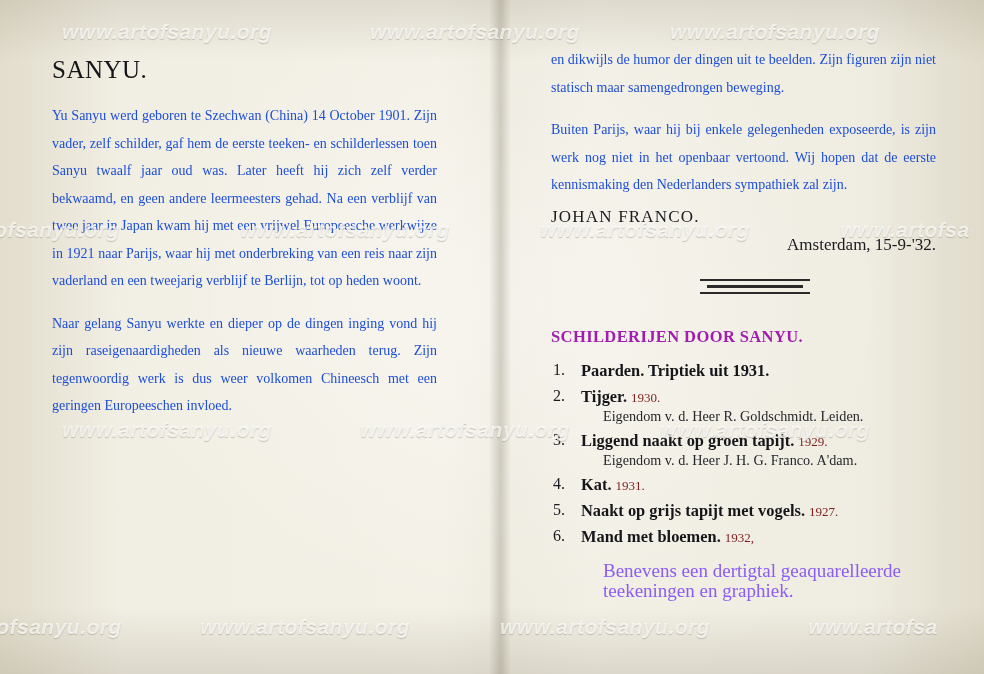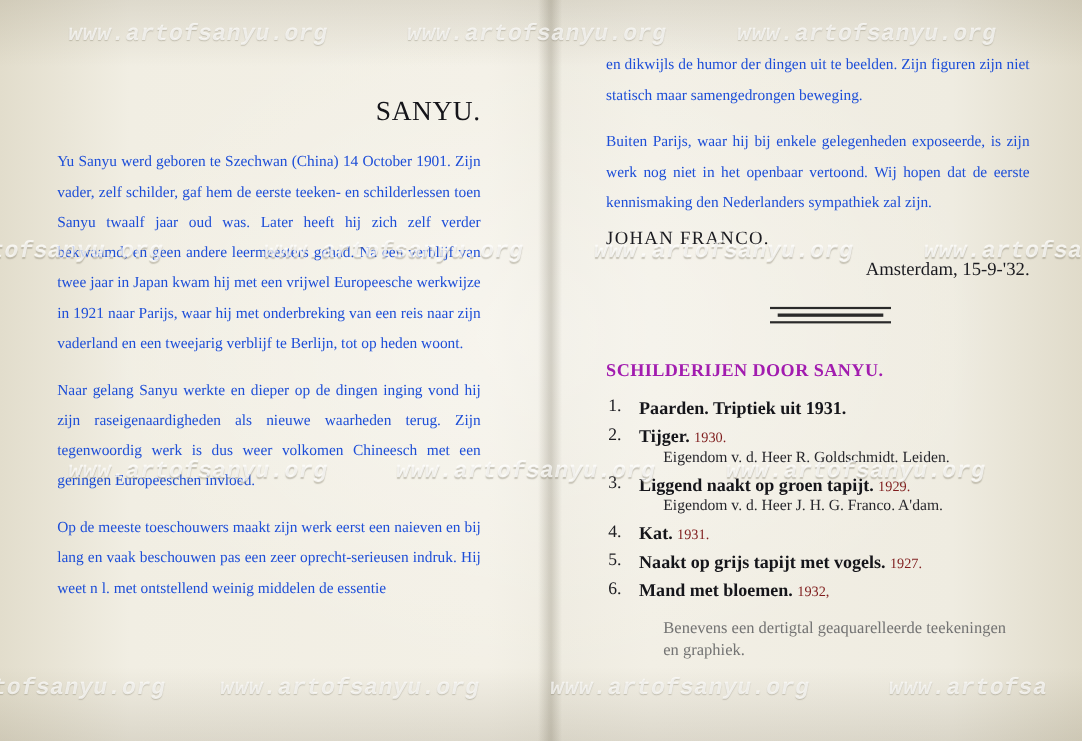--- a/index.html
+++ b/index.html
@@ -53,24 +53,23 @@
     width: 385px;
   }
   .col-right {
     left: 551px;
     width: 385px;
   }
 
   .title {
     font-size: 25px;
     letter-spacing: 0.5px;
-    margin: 88px 0 18px 0;
+    margin: 56px 0 18px 0;
     font-weight: normal;
     color: #15151a;
-    text-align: right;
   }
 
   p.body {
     font-size: 14px;
     line-height: 27.5px;
     margin: 0 0 0 0;
     text-align: justify;
     color: #1d4ed8;
     text-justify: inter-word;
   }
@@ -147,30 +146,30 @@
   }
   .owner {
     display: block;
     font-size: 14.2px;
     margin-left: 22px;
     margin-top: 1px;
     color: #26262b;
   }
   .note {
     margin: 14px 0 0 52px;
-    font-size: 15px;
+    font-size: 19px;
     line-height: 20px;
-    color: #737373;
+    color: #8b5cf6;
     width: 318px;
   }
 
   
   .wm {
     position: absolute;
-    font-family: Liberation Mono, monospace;
+    font-family: Liberation Sans, sans-serif;
     font-weight: bold;
     font-style: italic;
     color: rgba(255,255,255,0.72);
     text-shadow: 0 1px 1px rgba(120,115,95,0.35);
     white-space: nowrap;
     pointer-events: none;
     letter-spacing: 0.5px;
   }
   .wm-row1 { top: 20px; font-size: 21px; }
   .wm-row2 { top: 218px; font-size: 21px; }
@@ -181,21 +180,20 @@
 <body>
 
 <div class="page">
   <div class="paper-bg"></div>
   <div class="gutter"></div>
 
   <div class="col col-left">
     <h1 class="title">SANYU.</h1>
     <p class="body">Yu Sanyu werd geboren te Szechwan (China) 14 October 1901. Zijn vader, zelf schilder, gaf hem de eerste teeken- en schilderlessen toen Sanyu twaalf jaar oud was. Later heeft hij zich zelf verder bekwaamd, en geen andere leermeesters gehad. Na een verblijf van twee jaar in Japan kwam hij met een vrijwel Europeesche werkwijze in 1921 naar Parijs, waar hij met onderbreking van een reis naar zijn vaderland en een tweejarig verblijf te Berlijn, tot op heden woont.</p>
     <p class="body">Naar gelang Sanyu werkte en dieper op de dingen inging vond hij zijn raseigenaardigheden als nieuwe waarheden terug. Zijn tegenwoordig werk is dus weer volkomen Chineesch met een geringen Europeeschen invloed.</p>
-    <p class="body spaced">Op de meeste toeschouwers maakt zijn werk eerst een naieven en bij lang en vaak beschouwen pas een zeer oprecht-serieusen indruk. Hij weet n l. met ontstellend weinig middelen de essentie</p>
   </div>
 
   <div class="col col-right">
     <div class="right-top">
       <p class="body">en dikwijls de humor der dingen uit te beelden. Zijn figuren zijn niet statisch maar samengedrongen beweging.</p>
       <p class="body">Buiten Parijs, waar hij bij enkele gelegenheden exposeerde, is zijn werk nog niet in het openbaar vertoond. Wij hopen dat de eerste kennismaking den Nederlanders sympathiek zal zijn.</p>
     </div>
 
     <div class="signature">JOHAN FRANCO.</div>
     <div class="place-date">Amsterdam, 15-9-'32.</div>

